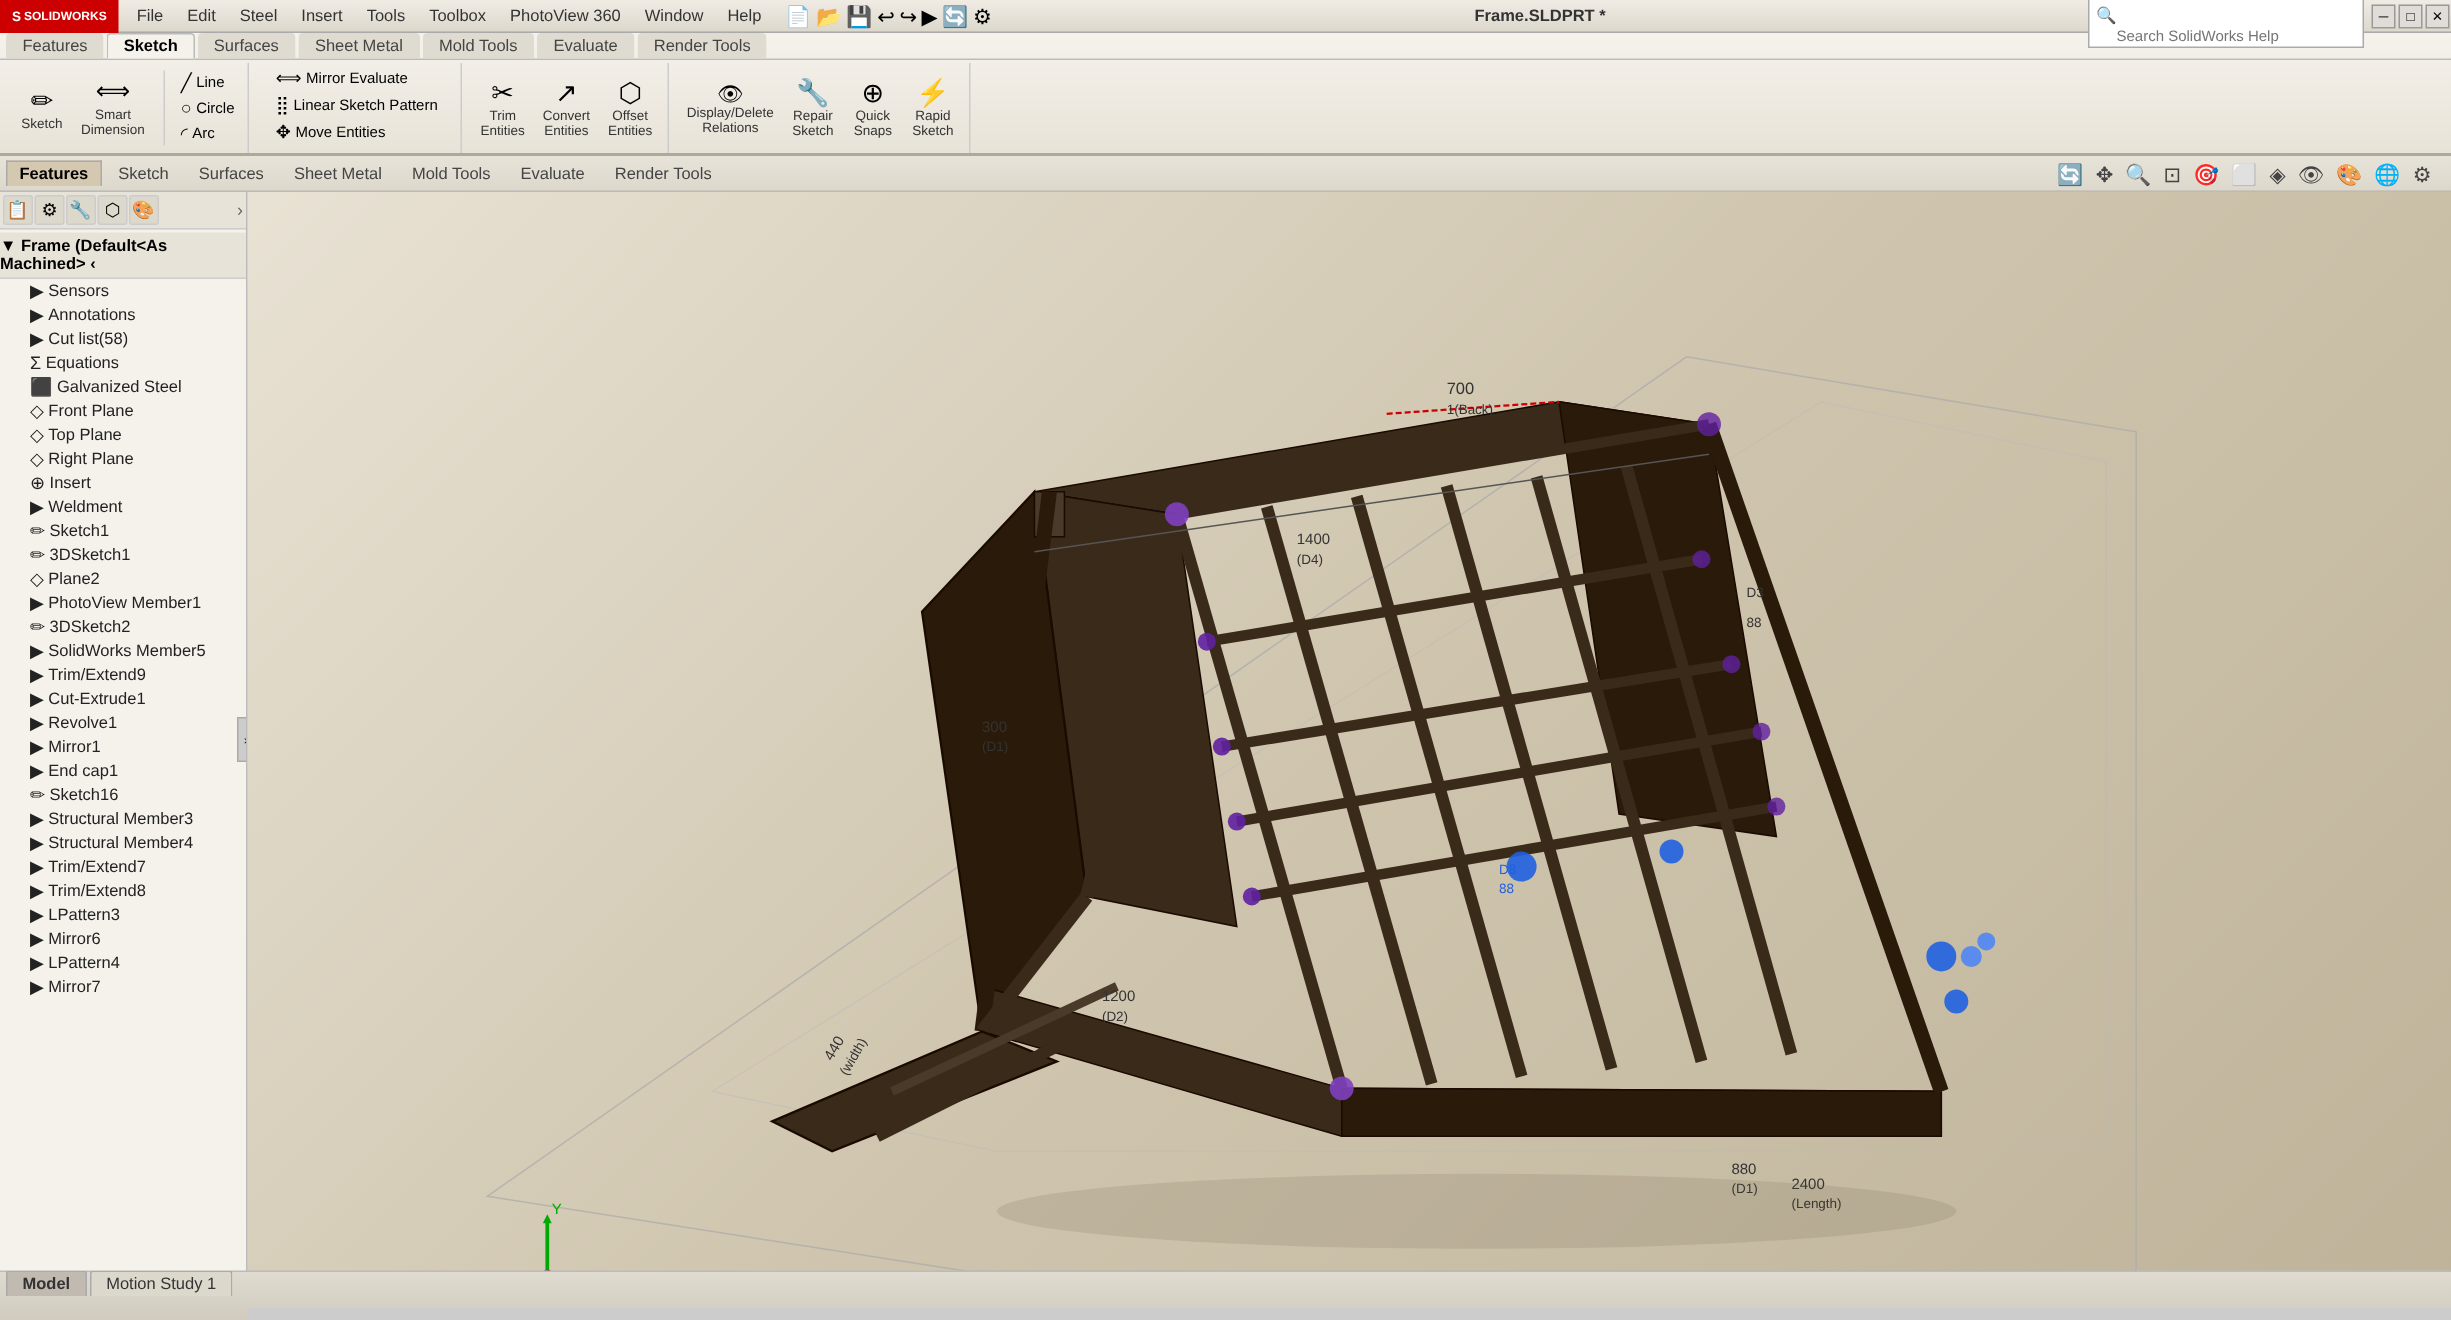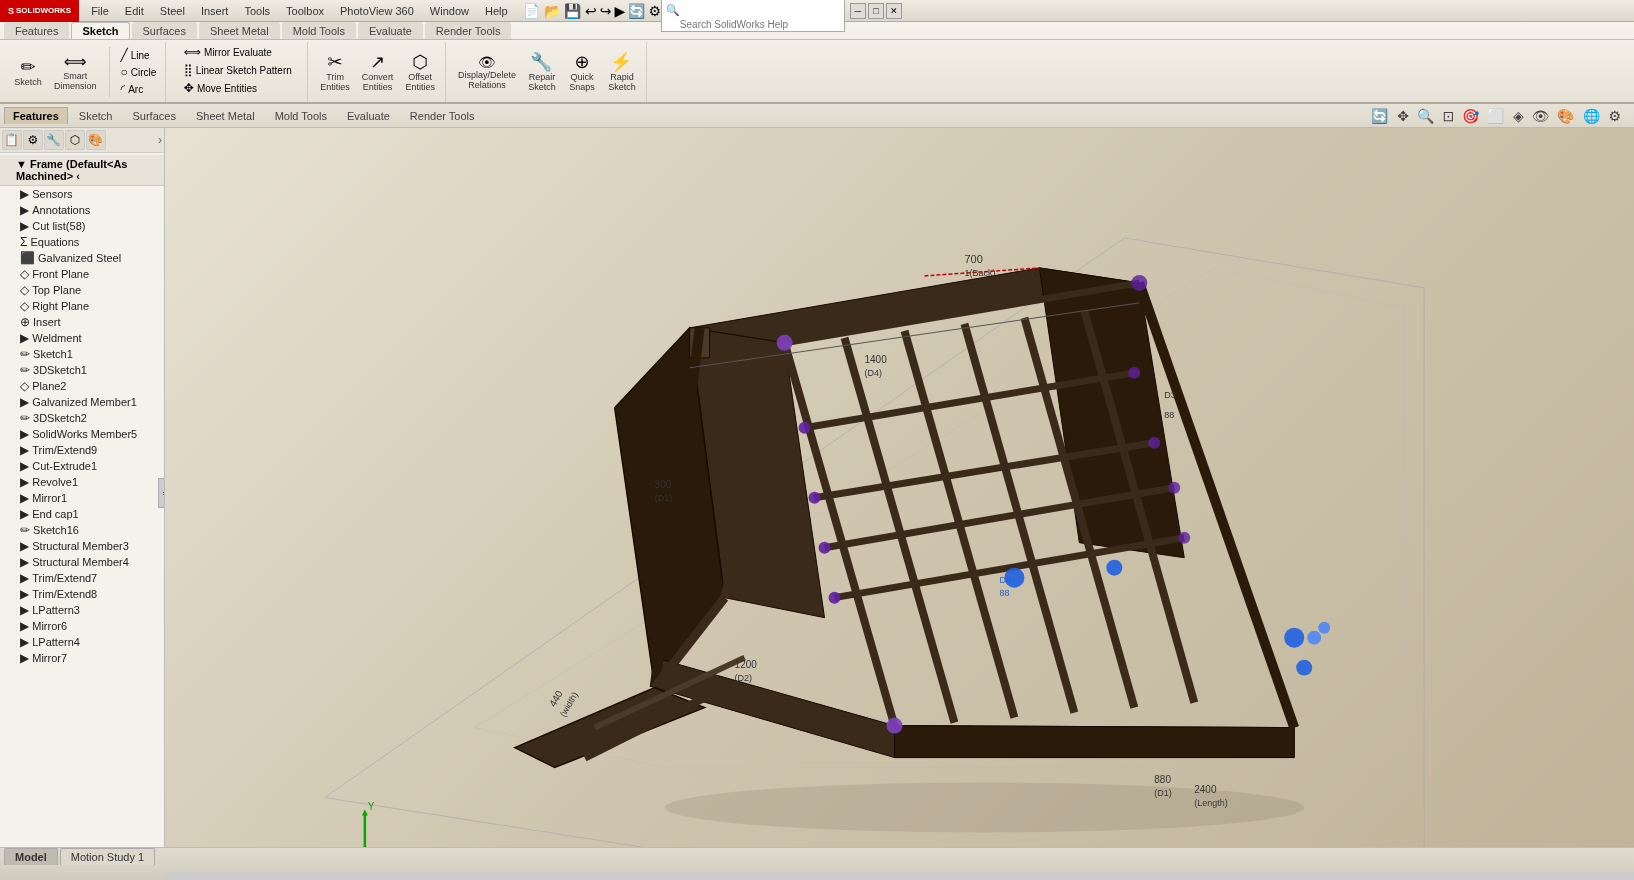--- a/index.html
+++ b/index.html
@@ -122,21 +122,21 @@
     #feature-tree { padding: 2px 0; }
     .tree-item {
       display: flex; align-items: center; padding: 1px 4px 1px 8px;
       cursor: pointer; font-size: 11px; color: #222; gap: 3px;
       white-space: nowrap; overflow: hidden;
     }
     .tree-item .tree-icon { font-size: 12px; flex-shrink: 0; }
     .tree-item .tree-label { overflow: hidden; text-overflow: ellipsis; text-align: right; }
     .tree-item.indent1 { padding-left: 20px; }
     .tree-root-item {
-      font-weight: bold; font-size: 11px; color: #000; padding: 3px 16px;
+      font-weight: bold; font-size: 11px; color: #000; padding: 3px 0;
       background: #e8e3d8; border-bottom: 1px solid #ccc; cursor: pointer;
     }
     #collapse-handle {
       position: absolute; right: -6px; top: 50%; transform: translateY(-50%);
       width: 12px; height: 30px; background: #ccc; border: 1px solid #aaa;
       cursor: pointer; border-radius: 0 4px 4px 0; z-index: 200;
       display: flex; align-items: center; justify-content: center; font-size: 8px;
     }
 
     
@@ -146,23 +146,23 @@
       overflow: hidden;
     }
 
     
     #model-svg {
       position: absolute; top: 0; left: 0; right: 0; bottom: 0;
     }
 
     
     #bottom-bar {
-      position: absolute; bottom: 0; left: 0; right: 0; height: 33px;
+      position: absolute; bottom: 0; left: 0; right: 0; height: 22px;
       background: linear-gradient(to bottom, #e0dbd0, #d0cbbe);
-      border-top: 1px solid #bbb; display: flex; align-items: flex-start; padding: 0 4px;
+      border-top: 1px solid #bbb; display: flex; align-items: flex-end; padding: 16px 4px;
     }
     .bottom-tab {
       padding: 2px 10px; cursor: pointer; font-size: 11px; color: #333;
       border: 1px solid #aaa; background: #ddd8cc; margin-right: 2px;
       border-bottom: none; border-radius: 2px 2px 0 0;
     }
     .bottom-tab.active { background: #c0bab0; font-weight: bold; }
   </style>
 </head>
 <body>
@@ -185,20 +185,21 @@
   <div style="display:flex;align-items:center;gap:3px;margin-left:8px;">
     <span style="cursor:pointer;font-size:14px;">📄</span>
     <span style="cursor:pointer;font-size:14px;">📂</span>
     <span style="cursor:pointer;font-size:14px;">💾</span>
     <span style="cursor:pointer;font-size:14px;">↩</span>
     <span style="cursor:pointer;font-size:14px;">↪</span>
     <span style="cursor:pointer;font-size:14px;">▶</span>
     <span style="cursor:pointer;font-size:14px;">🔄</span>
     <span style="cursor:pointer;font-size:14px;">⚙</span>
   </div>
+  <div id="title-bar-center">Frame.SLDPRT *</div>
   <div id="search-box">
     <span>🔍</span>
     <input id="search-input" type="text" placeholder="Search SolidWorks Help" style="">
   </div>
   <div id="window-controls">
     <div class="win-btn">─</div>
     <div class="win-btn">□</div>
     <div class="win-btn">✕</div>
   </div>
 </div>
@@ -390,21 +391,21 @@
     <div class="tree-item indent1">
       <span class="tree-icon">✏</span>
       <span class="tree-label">3DSketch1</span>
     </div>
     <div class="tree-item indent1">
       <span class="tree-icon">◇</span>
       <span class="tree-label">Plane2</span>
     </div>
     <div class="tree-item indent1">
       <span class="tree-icon">▶</span>
-      <span class="tree-label">Galvanized Member1</span>
+      <span class="tree-label">PhotoView Member1</span>
     </div>
     <div class="tree-item indent1">
       <span class="tree-icon">✏</span>
       <span class="tree-label">3DSketch2</span>
     </div>
     <div class="tree-item indent1">
       <span class="tree-icon">▶</span>
       <span class="tree-label">SolidWorks Member5</span>
     </div>
     <div class="tree-item indent1">

